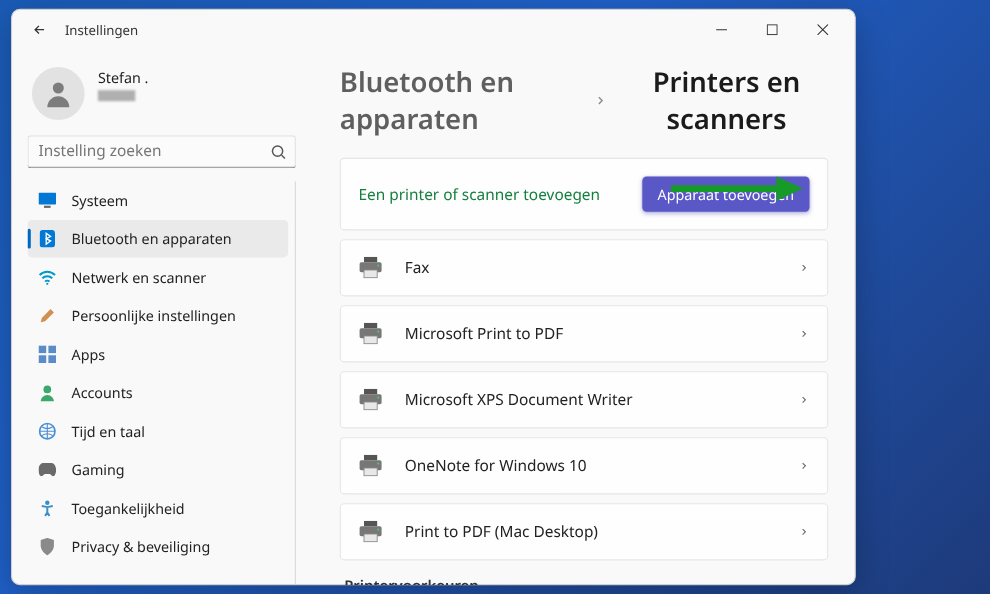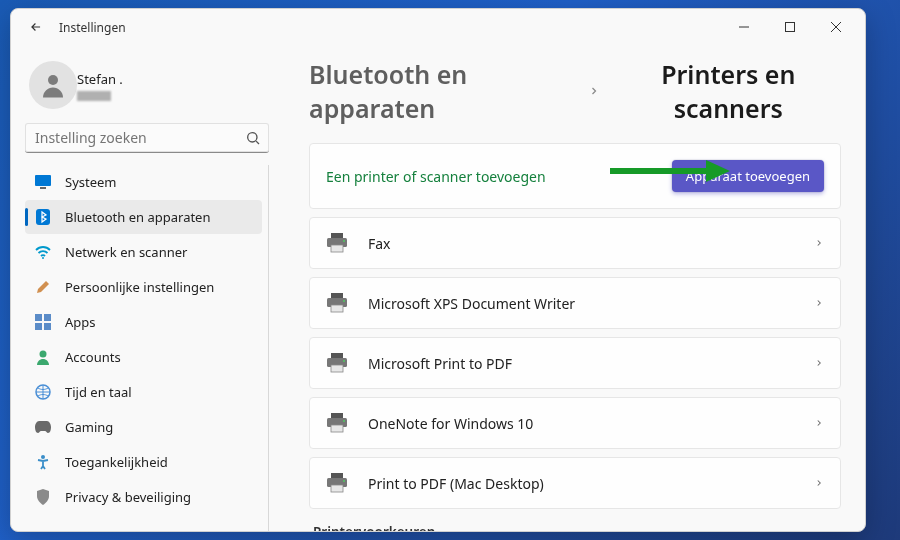--- a/index.html
+++ b/index.html
@@ -1,25 +1,25 @@
 <!DOCTYPE html>
 <html><head>
 <meta charset="utf-8">
 <style>
   * { box-sizing: border-box; margin: 0; padding: 0; font-family: "Segoe UI", system-ui, sans-serif; }
   body { background: linear-gradient(135deg, #1a5bb5 0%, #2060c8 40%, #1e3a7a 100%); width: 900px; height: 540px; overflow: hidden; position: relative; }
-  .window { position: absolute; left: 10px; top: 8px; width: 856px; height: 524px; background: #f9f9f9; border-radius: 8px; box-shadow: 0 8px 30px rgba(0,0,0,.25); display: flex; flex-direction: column; overflow: hidden; border: 1px solid #d0d0d0; }
+  .window { position: absolute; left: 10px; top: 8px; width: 768px; height: 524px; background: #f9f9f9; border-radius: 8px; box-shadow: 0 8px 30px rgba(0,0,0,.25); display: flex; flex-direction: column; overflow: hidden; border: 1px solid #d0d0d0; }
   .titlebar { height: 36px; display: flex; align-items: center; padding: 0 6px 0 14px; }
   .back-btn { width: 22px; height: 22px; display: flex; align-items: center; justify-content: center; margin-right: 12px; cursor: pointer; color: #333; }
   .title { font-size: 12px; color: #333; flex: 1; }
   .winbtns { display: flex; }
   .winbtn { width: 46px; height: 30px; display: flex; align-items: center; justify-content: center; cursor: pointer; color: #333; }
   .body { flex: 1; display: flex; overflow: hidden; }
   .sidebar { width: 270px; padding: 10px 12px 0 14px; display: flex; flex-direction: column; }
-  .user { display: flex; align-items: center; padding: 6px 4px 14px 4px; }
+  .user { display: flex; align-items: flex-start; gap: 12px; padding: 6px 4px 14px 4px; }
   .avatar { width: 48px; height: 48px; border-radius: 50%; background: #e2e2e2; display: flex; align-items: center; justify-content: center; }
   .avatar svg { width: 30px; height: 30px; fill: #7c7c7c; }
   .userlines { display: flex; flex-direction: column; }
   .username { font-size: 13px; color: #222; }
   .usersub { margin-top: 3px; width: 34px; height: 10px; background: #b0b0b0; filter: blur(1px); }
   .search { position: relative; margin-bottom: 12px; }
   .search input { width: 100%; height: 30px; padding: 0 30px 0 10px; font-size: 14px; border: none; border-bottom: 1.5px solid #8a8a8a; background: #fbfbfb; outline: none; color: #333; border-radius: 3px; box-shadow: inset 0 0 0 1px #e1e1e1; }
   .search .icon { position: absolute; right: 8px; top: 6px; width: 16px; height: 16px; color: #555; }
   .nav { display: flex; flex-direction: column; gap: 1px; border-right: 1px solid #d8d8d8; padding-right: 6px; flex: 1; overflow-y: auto; }
   .nav-item { display: flex; align-items: center; gap: 14px; height: 34px; padding: 0 10px; border-radius: 4px; font-size: 13px; color: #222; cursor: pointer; position: relative; }
@@ -229,37 +229,37 @@
           </div>
           <div class="card printer-row">
             <span class="prn-icon">
               <svg width="22" height="20" viewBox="0 0 22 20">
                 <rect x="5" y="0" width="12" height="5" fill="#555"></rect>
                 <rect x="1" y="5" width="20" height="9" rx="1.5" fill="#777"></rect>
                 <rect x="5" y="12" width="12" height="7" fill="#e8e8e8" stroke="#888" stroke-width="0.8"></rect>
                 <circle cx="18" cy="8" r="1" fill="#4fc960"></circle>
               </svg>
             </span>
+            <span class="prn-name">Microsoft Print to PDF</span>
+            <span class="chev">
+              <svg width="10" height="10" viewBox="0 0 24 24" fill="none" stroke="currentColor" stroke-width="2.5">
+                <path d="M9 18l6-6-6-6"></path>
+              </svg>
+            </span>
+          </div>
+          <div class="card printer-row">
+            <span class="prn-icon">
+              <svg width="22" height="20" viewBox="0 0 22 20">
+                <rect x="5" y="0" width="12" height="5" fill="#555"></rect>
+                <rect x="1" y="5" width="20" height="9" rx="1.5" fill="#777"></rect>
+                <rect x="5" y="12" width="12" height="7" fill="#e8e8e8" stroke="#888" stroke-width="0.8"></rect>
+                <circle cx="18" cy="8" r="1" fill="#4fc960"></circle>
+              </svg>
+            </span>
             <span class="prn-name">Microsoft XPS Document Writer</span>
-            <span class="chev">
-              <svg width="10" height="10" viewBox="0 0 24 24" fill="none" stroke="currentColor" stroke-width="2.5">
-                <path d="M9 18l6-6-6-6"></path>
-              </svg>
-            </span>
-          </div>
-          <div class="card printer-row">
-            <span class="prn-icon">
-              <svg width="22" height="20" viewBox="0 0 22 20">
-                <rect x="5" y="0" width="12" height="5" fill="#555"></rect>
-                <rect x="1" y="5" width="20" height="9" rx="1.5" fill="#777"></rect>
-                <rect x="5" y="12" width="12" height="7" fill="#e8e8e8" stroke="#888" stroke-width="0.8"></rect>
-                <circle cx="18" cy="8" r="1" fill="#4fc960"></circle>
-              </svg>
-            </span>
-            <span class="prn-name">Microsoft Print to PDF</span>
             <span class="chev">
               <svg width="10" height="10" viewBox="0 0 24 24" fill="none" stroke="currentColor" stroke-width="2.5">
                 <path d="M9 18l6-6-6-6"></path>
               </svg>
             </span>
           </div>
           <div class="card printer-row">
             <span class="prn-icon">
               <svg width="22" height="20" viewBox="0 0 22 20">
                 <rect x="5" y="0" width="12" height="5" fill="#555"></rect>

